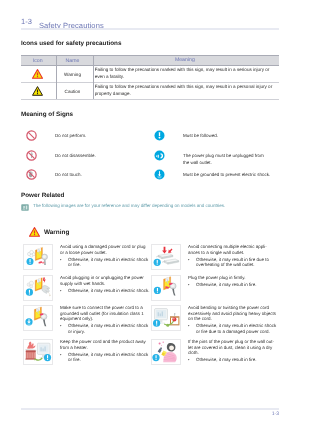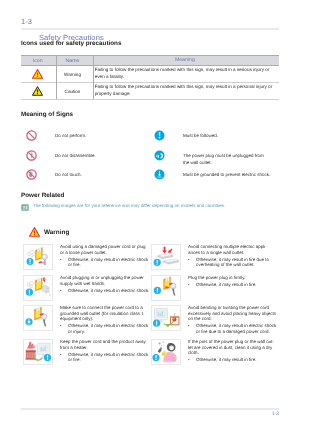--- a/index.html
+++ b/index.html
@@ -3,21 +3,21 @@
 <meta charset="utf-8">
 <style>
 html,body{margin:0;padding:0;}
 body{width:300px;height:425px;background:#fff;font-family:"Liberation Sans",sans-serif;overflow:hidden;
   -webkit-font-smoothing:antialiased;text-rendering:geometricPrecision;}
 .page{position:relative;width:300px;height:346px;}
 
 
 .rhead{position:absolute;left:21px;top:17px;width:258px;height:12px;}
 .rhead .chap{position:absolute;left:0;top:0;font-size:7.5px;color:#6d77b5;letter-spacing:.1px;}
-.rhead .ttl{position:absolute;left:18px;top:16px;font-size:7.5px;color:#6d77b5;letter-spacing:.1px;}
+.rhead .ttl{position:absolute;left:18px;top:4px;font-size:7.5px;color:#6d77b5;letter-spacing:.1px;}
 .rhead .rule{position:absolute;left:0;top:11px;width:258px;height:1.5px;background:#e8eaf2;}
 
 
 .h2{position:absolute;font-size:6.3px;font-weight:bold;color:#1b1b1b;letter-spacing:0px;}
 
 
 .itable{position:absolute;left:21px;top:55px;width:258px;border-collapse:collapse;}
 .itable th,.itable td{border:0;padding:0;}
 .itable .hdr td{background:#d8d9dd;height:9px;text-align:center;font-size:5.2px;color:#6d77b5;
   border-top:1px solid #a9abb5;border-bottom:1px solid #a9abb5;vertical-align:middle;}

